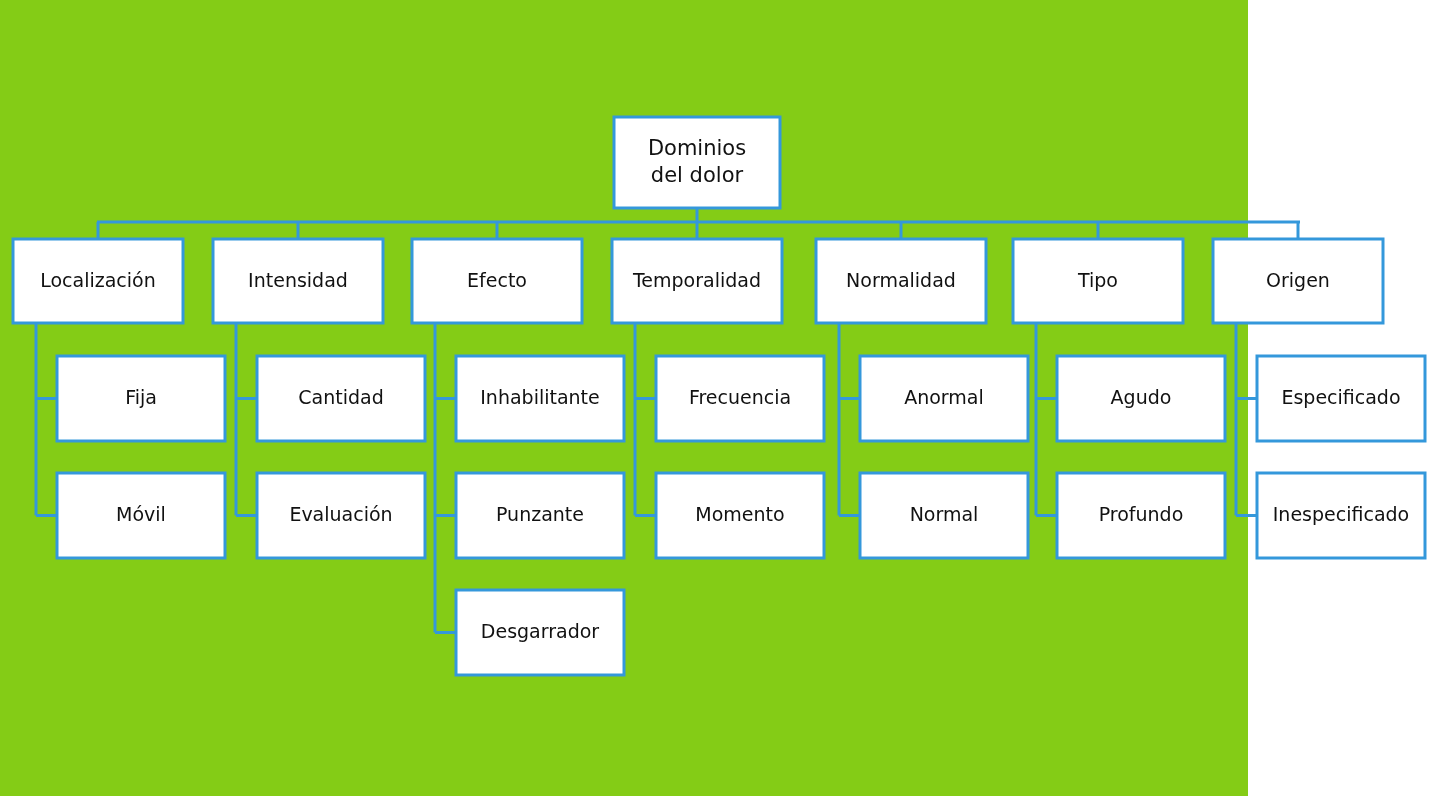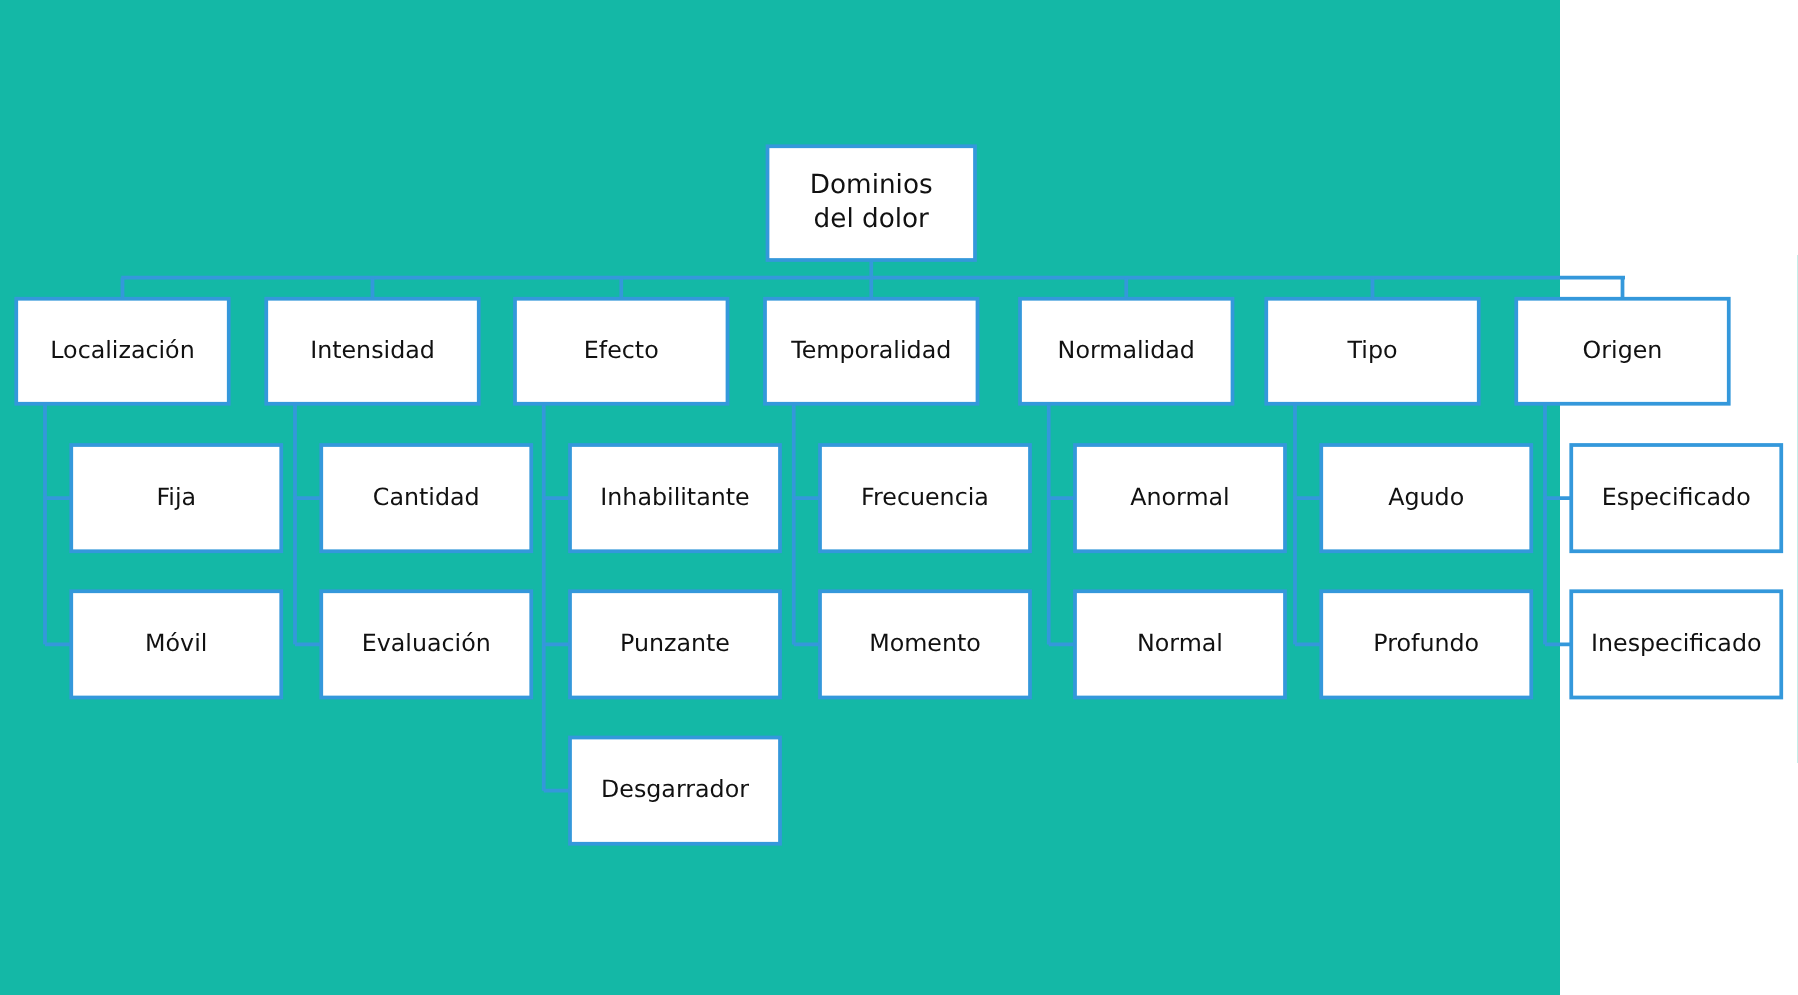--- a/index.html
+++ b/index.html
@@ -11,21 +11,21 @@
   body {
     width: 1438px;
     height: 796px;
     font-family: "DejaVu Sans", "Liberation Sans", sans-serif;
     overflow: hidden;
   }
   #diagram-root {
     position: relative;
     width: 1248px;
     height: 796px;
-    background: #14b8a6;
+    background: #84cc16;
   }
   svg.tree-canvas {
     position: absolute;
     left: 0;
     top: 0;
     width: 1438px;
     height: 796px;
     display: block;
   }
   .node-box {

